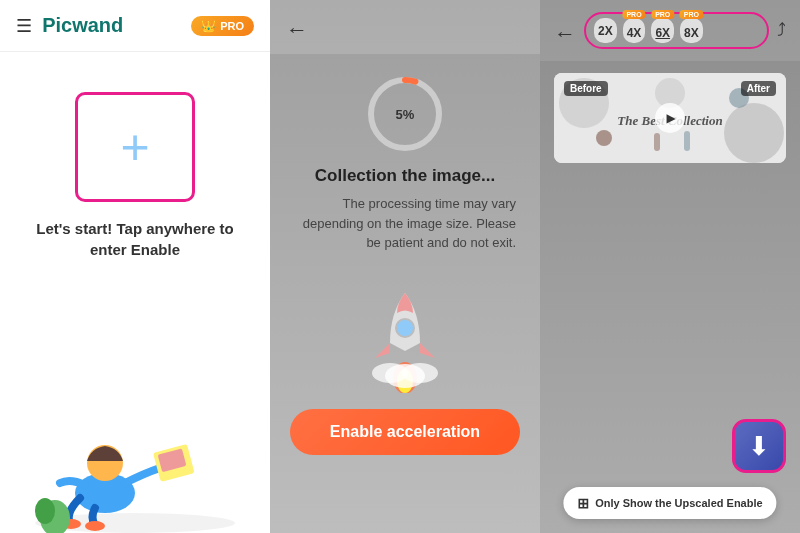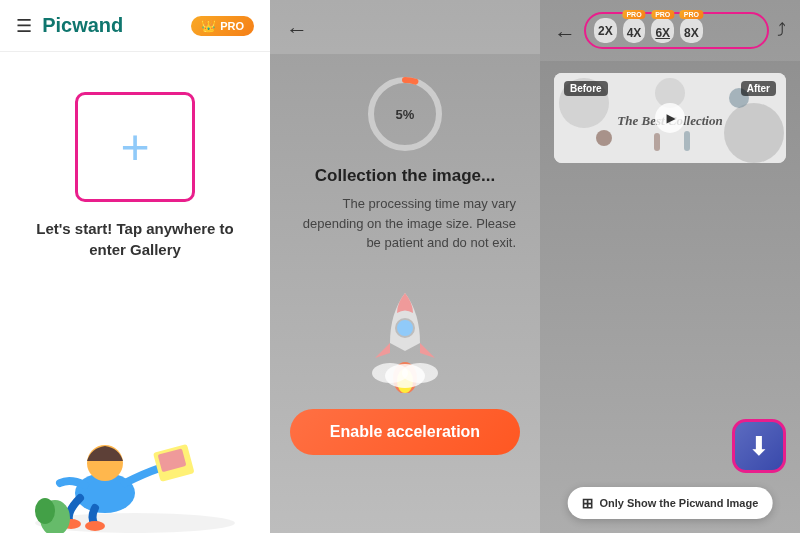--- a/index.html
+++ b/index.html
@@ -345,21 +345,21 @@
     <div class="pro-badge">
       <span class="pro-crown">👑</span>
       <span>PRO</span>
     </div>
   </div>
 
   <div class="add-area">
     <div class="add-box">
       <span class="add-plus">+</span>
     </div>
-    <div class="add-label">Let's start! Tap anywhere to enter Gallery</div>
+    <div class="add-label">Let's start! Tap anywhere to enter Enable</div>
   </div>
 
   <div class="illustration">
     <svg width="240" height="180" viewBox="0 0 240 180" fill="none" xmlns="http://www.w3.org/2000/svg">
 
       <ellipse cx="120" cy="170" rx="100" ry="10" fill="rgba(0,0,0,0.05)"></ellipse>
 
       <ellipse cx="90" cy="140" rx="30" ry="20" fill="#42a5f5"></ellipse>
 
       <path d="M65 145 Q50 160 55 170" stroke="#1565c0" stroke-width="8" stroke-linecap="round" fill="none"></path>
@@ -477,15 +477,15 @@
       <span style="font-size:12px; color:#333; margin-left:2px;">▶</span>
     </div>
   </div>
 
   <div class="download-btn">
     <span style="font-size:26px;">⬇</span>
   </div>
 
   <div class="show-upscaled">
     <span style="font-size:14px;">⊞</span>
-    <span>Only Show the Picwand Image</span>
+    <span>Only Show the Upscaled Enable</span>
   </div>
 </div>
 
 </body></html>

